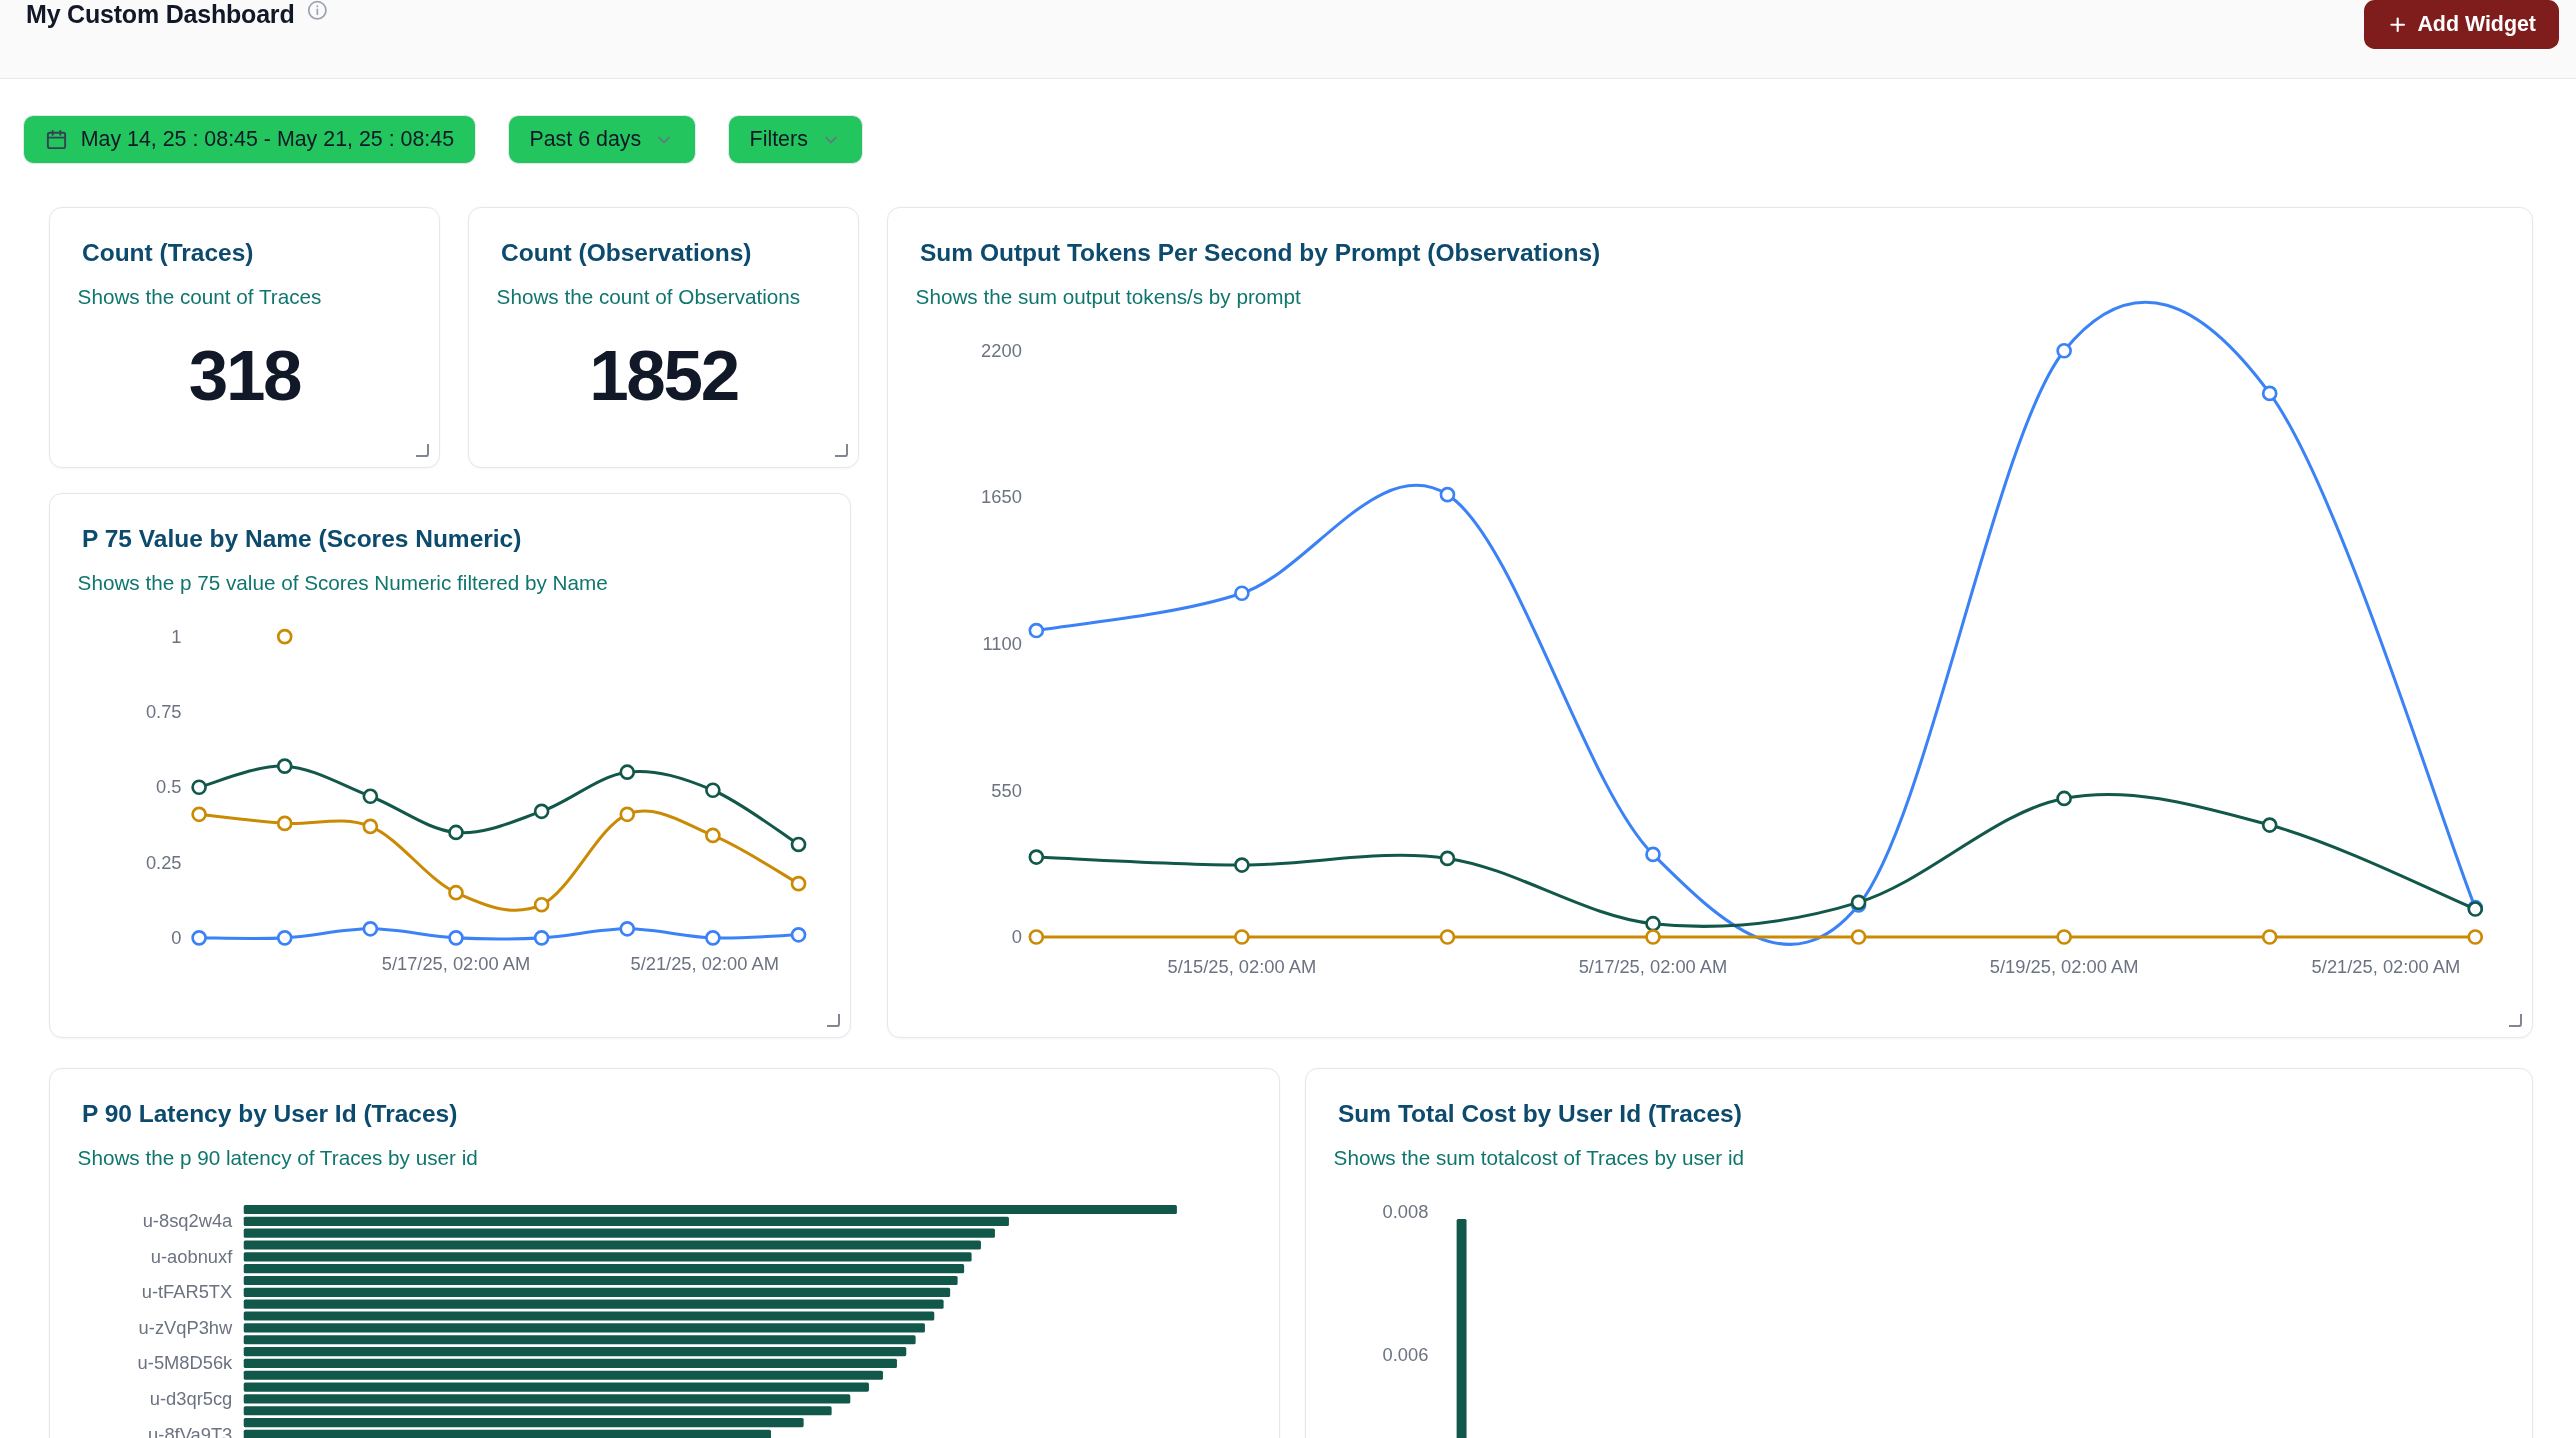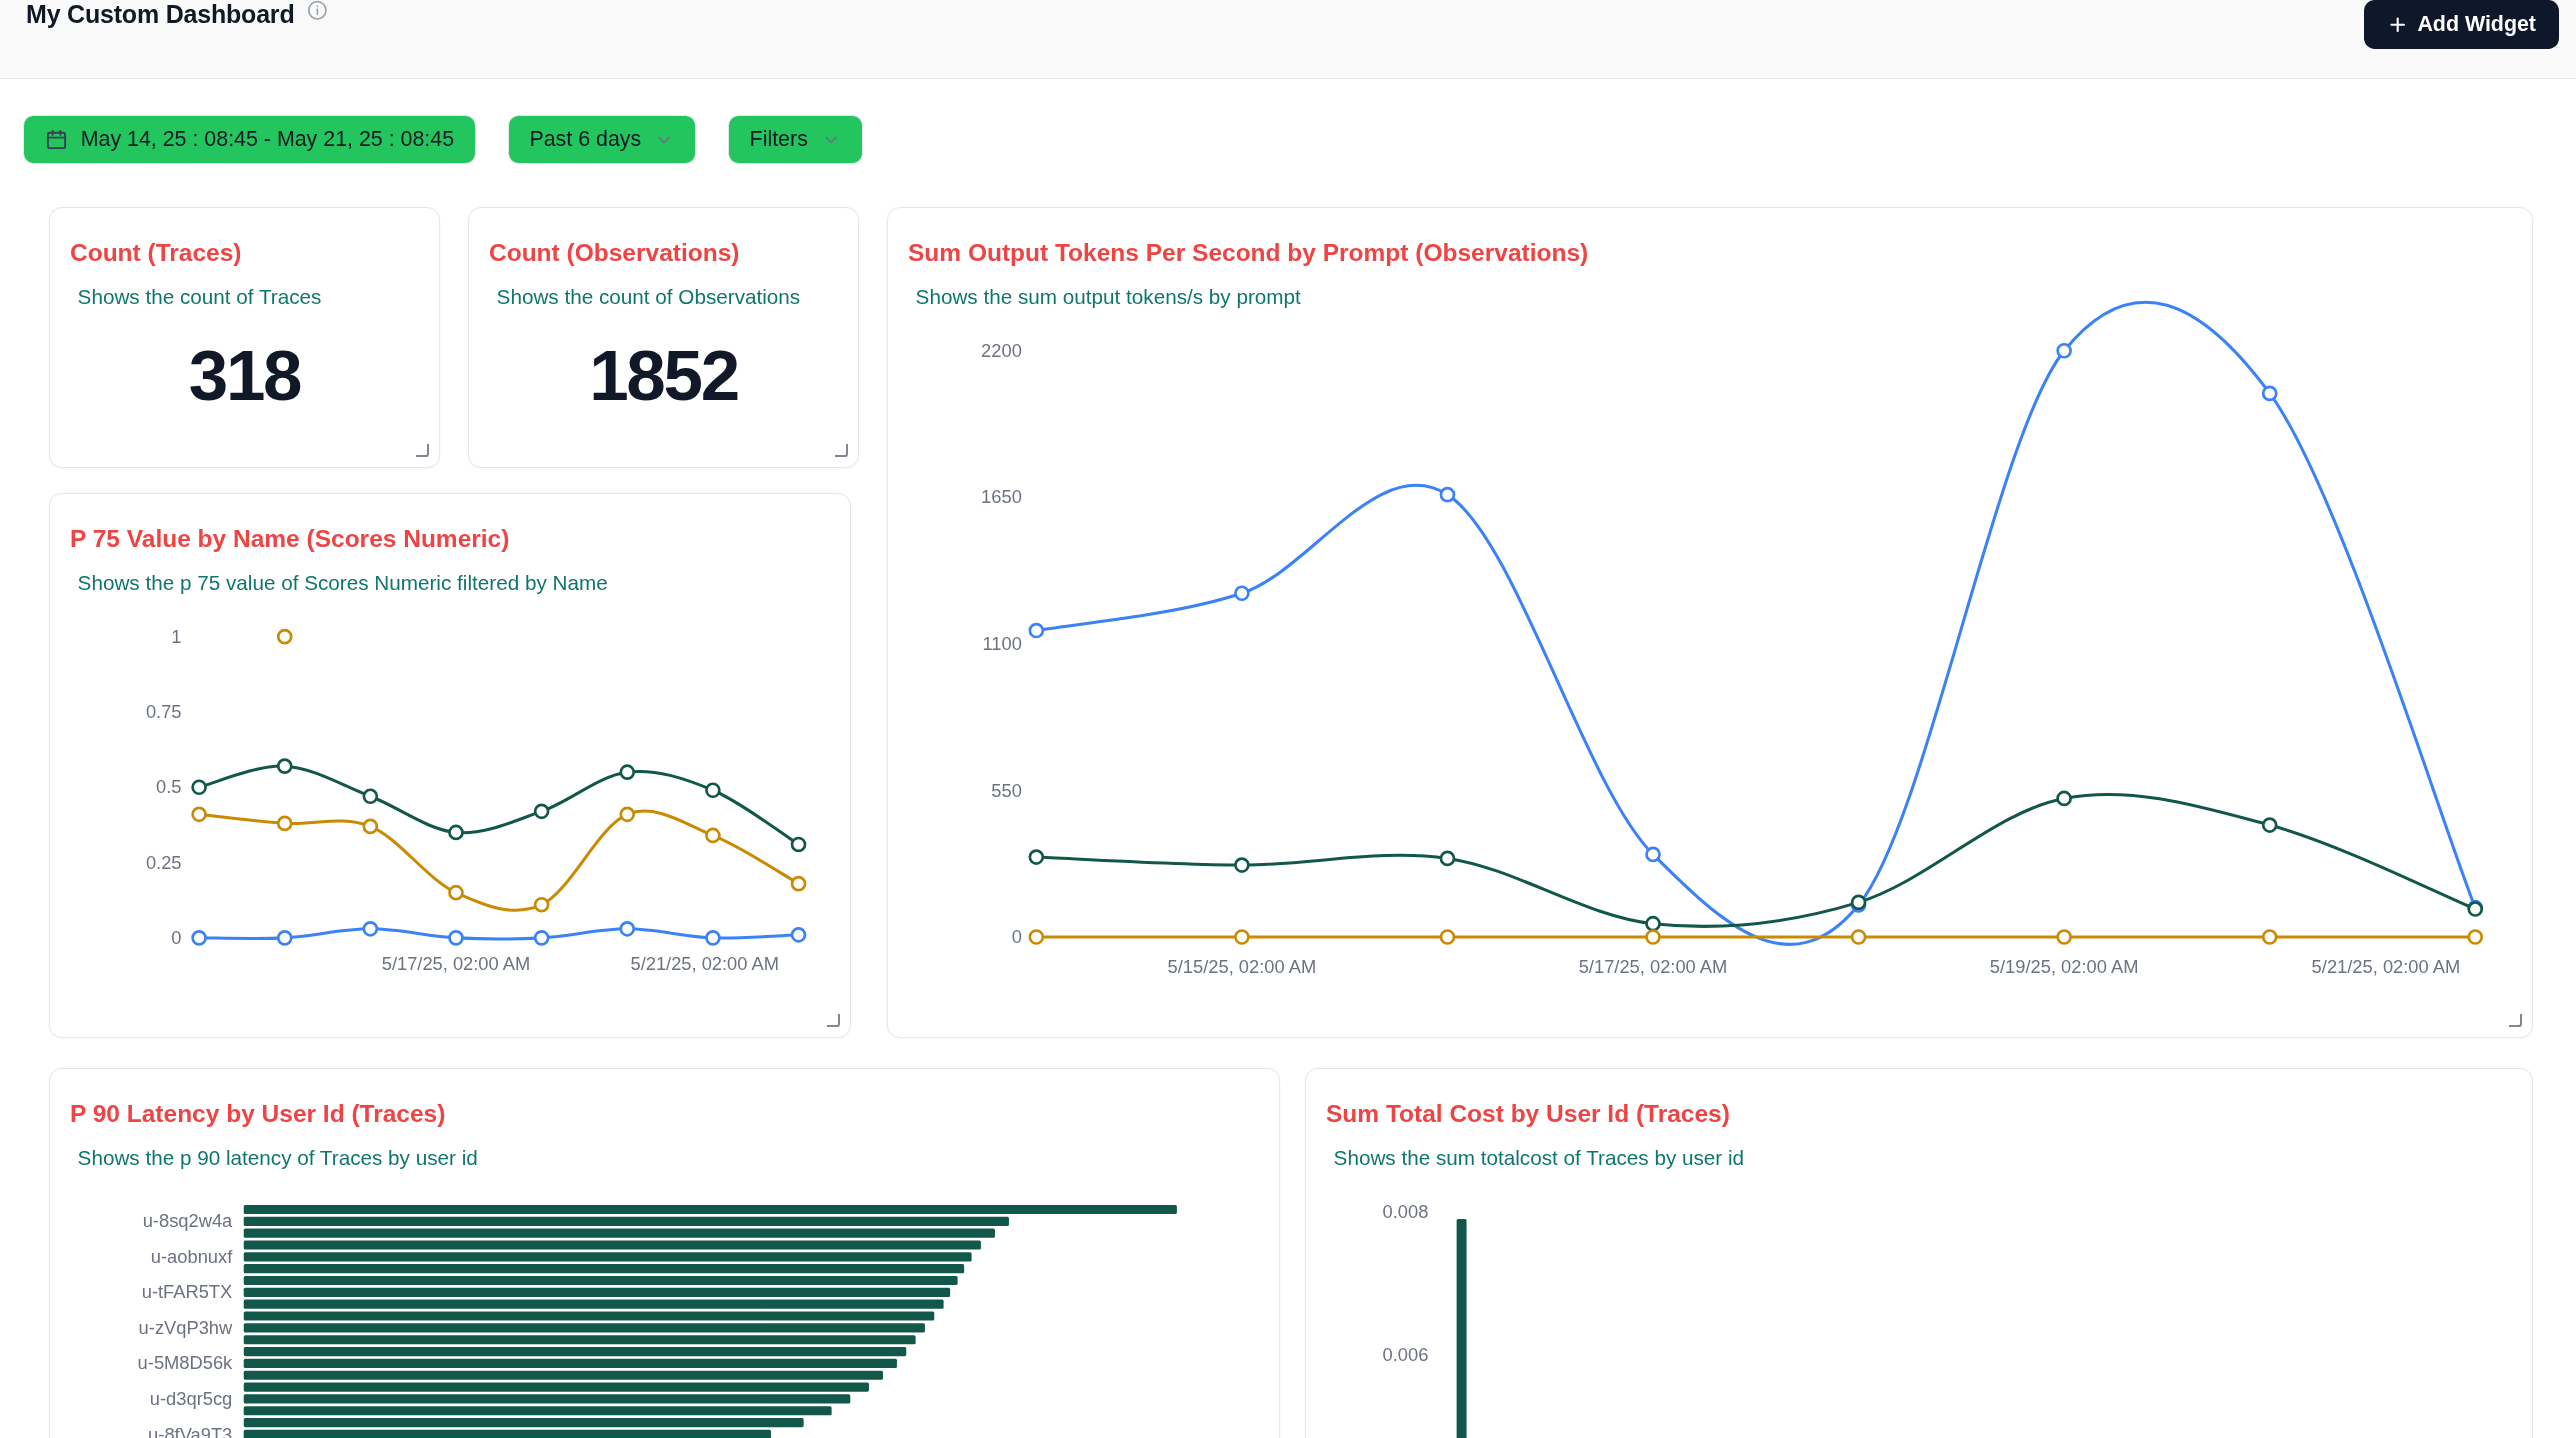--- a/index.html
+++ b/index.html
@@ -5,35 +5,35 @@
   *{box-sizing:border-box;margin:0;padding:0}
   html,body{width:2576px;height:1439px;overflow:hidden;background:#ffffff;
     font-family:"Liberation Sans",sans-serif;color:#111827}
 
   
   .app-header{position:absolute;top:0;left:0;right:0;height:79px;background:#fafafa;
     border-bottom:1.5px solid #e7e9ec;display:flex;align-items:flex-start;padding:0 17px 0 26px}
   .page-title{font-size:25px;font-weight:700;letter-spacing:-0.2px}
   .info-icon{margin-left:12.2px;display:flex;align-items:center}
   .add-widget-btn{margin-left:auto;display:flex;align-items:center;gap:9.2px;height:49px;
-    padding:0 23px;background:#0f172a;color:#fff;border:none;border-radius:10.7px;
+    padding:0 23px;background:#7f1d1d;color:#fff;border:none;border-radius:10.7px;
     font-family:inherit;font-size:21.4px;font-weight:600;cursor:pointer}
 
   
   .toolbar{position:absolute;top:115px;left:23px;display:flex;gap:32px}
   .control{height:49px;display:inline-flex;align-items:center;gap:13px;padding:0 20.7px;
     background:#22c55e;border:1.5px solid #e5e7eb;border-radius:10.7px;font-size:21.4px;
     font-weight:500;color:#111827;cursor:pointer;white-space:nowrap}
   .control .chev{display:flex;align-items:center}
 
   
   .grid{position:absolute;inset:0}
   .card{position:absolute;background:#fff;border:1.5px solid #e5e7eb;border-radius:13px;
     box-shadow:0 0.8px 2.3px rgba(16,24,40,.04)}
-  .ctitle{position:absolute;left:20px;top:31px;font-size:24.5px;font-weight:600;color:#ef4444;white-space:nowrap}
+  .ctitle{position:absolute;left:32px;top:31px;font-size:24.5px;font-weight:600;color:#0c4a6e;white-space:nowrap}
   .csub{position:absolute;left:27.6px;top:77px;font-size:20.7px;font-weight:400;color:#0f766e;white-space:nowrap}
   .bignum{position:absolute;left:0;right:0;top:132px;text-align:center;font-size:71px;
     font-weight:700;line-height:1;letter-spacing:-2.3px;color:#111827}
   .rhandle{position:absolute;right:10px;bottom:10px;width:13px;height:13px;
     border-right:2.3px solid #6b7280;border-bottom:2.3px solid #6b7280;
     border-bottom-right-radius:3.1px;opacity:.85;cursor:nwse-resize}
 
   .card-count-traces{left:49px;top:207px;width:391px;height:261px}
   .card-count-obs{left:468px;top:207px;width:391px;height:261px}
   .card-tokens{left:887px;top:207px;width:1646px;height:831px}

